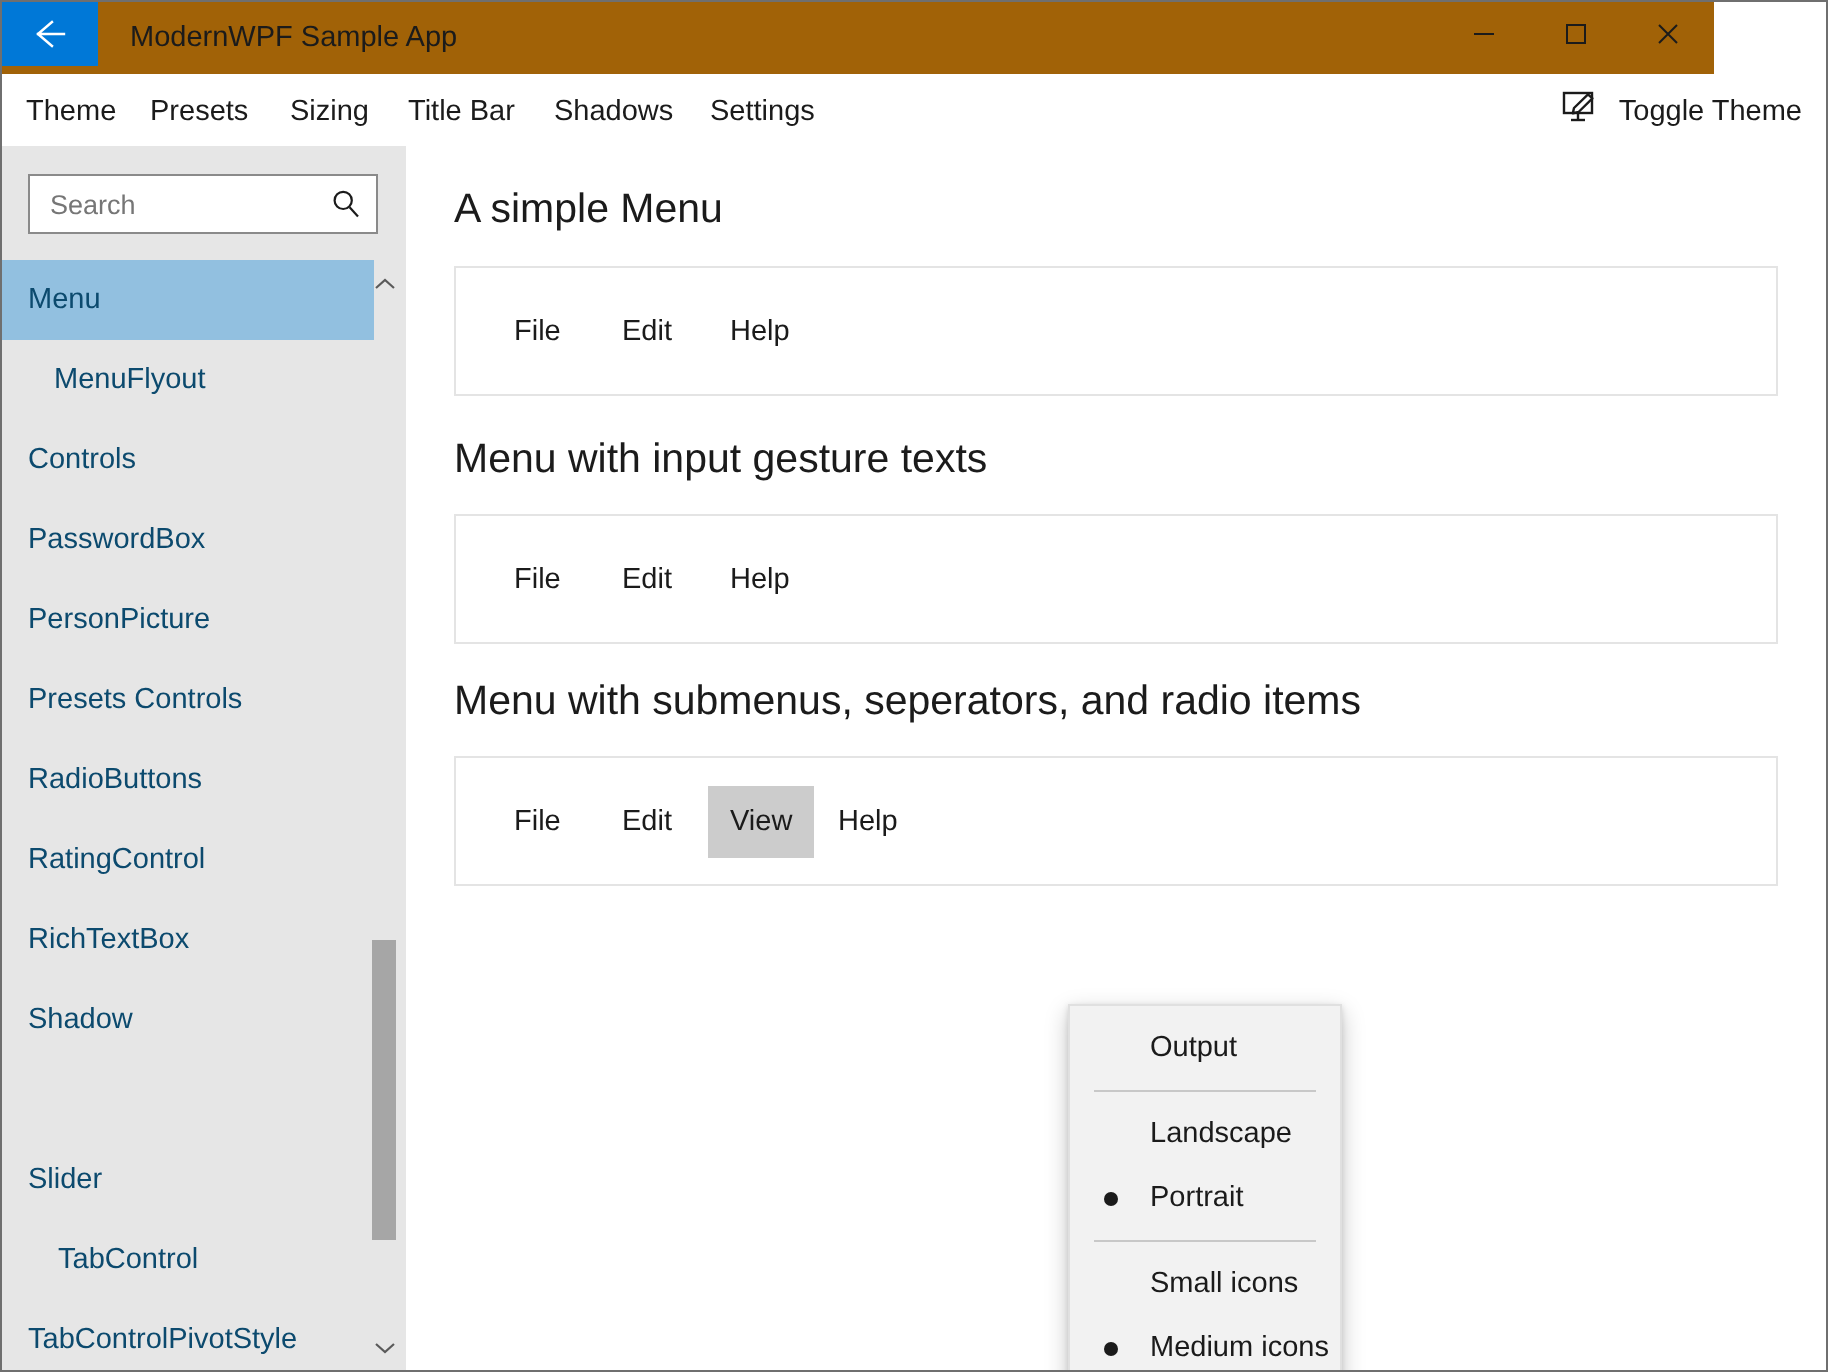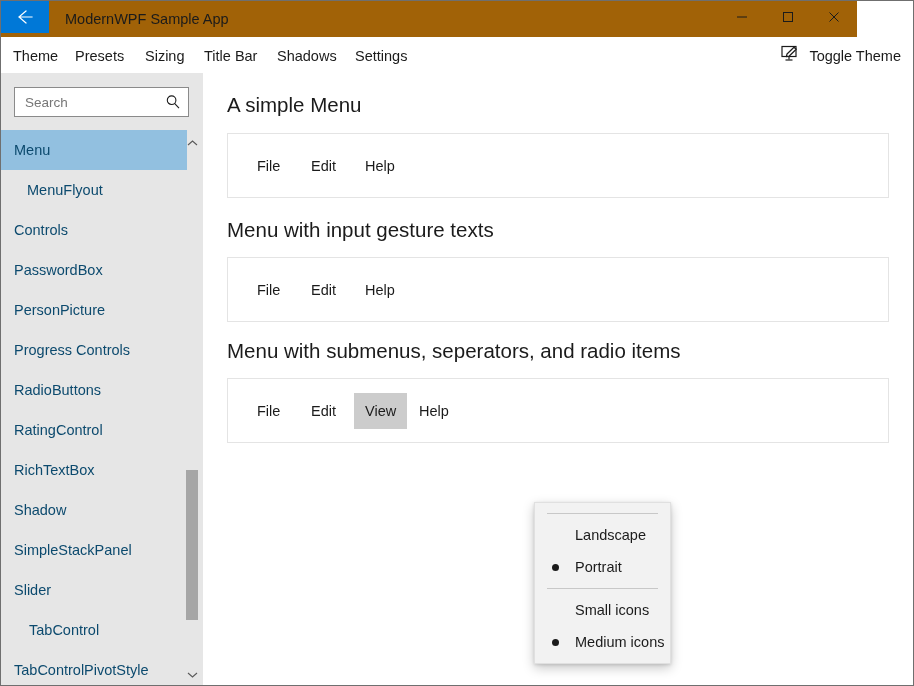--- a/index.html
+++ b/index.html
@@ -356,26 +356,25 @@
         </svg>
       </span>
     </div>
 
     <div id="nav-list">
         <div class="nav-item selected" style="top: 0px;">Menu</div>
         <div class="nav-item" style="top: 40px; margin-left: 13px;">MenuFlyout</div>
         <div class="nav-item" style="top: 80px;">Controls</div>
         <div class="nav-item" style="top: 120px;">PasswordBox</div>
         <div class="nav-item" style="top: 160px;">PersonPicture</div>
-        <div class="nav-item" style="top: 200px;">Progress Controls</div>
+        <div class="nav-item" style="top: 200px;">Presets Controls</div>
         <div class="nav-item" style="top: 240px;">RadioButtons</div>
         <div class="nav-item" style="top: 280px;">RatingControl</div>
         <div class="nav-item" style="top: 320px;">RichTextBox</div>
         <div class="nav-item" style="top: 360px;">Shadow</div>
-        <div class="nav-item" style="top: 400px;">SimpleStackPanel</div>
         <div class="nav-item" style="top: 440px;">Slider</div>
         <div class="nav-item" style="top: 480px; padding-left: 28px;">TabControl</div>
         <div class="nav-item" style="top: 520px;">TabControlPivotStyle</div>
       </div>
 
     <div id="nav-scrollbar">
       <div id="nav-scroll-up">
         <span>
           <svg width="11" height="8" viewBox="0 0 11 8">
             <path d="M1 6 L5.5 2 L10 6" stroke="#5a5a5a" stroke-width="1.1" fill="none"></path>
@@ -410,20 +409,21 @@
         <div class="section-title" style="top: 266px;">Menu with submenus, seperators, and radio items</div>
         <div class="menu-card" style="top: 305px;">
           <div class="card-menu-item" style="left: 18px;">File</div>
           <div class="card-menu-item" style="left: 72px;">Edit</div>
           <div class="card-menu-item open" style="left: 126px;">View</div>
           <div class="card-menu-item" style="left: 180px;">Help</div>
         </div>
       </div>
 
     <div id="view-popup">
+        <div class="popup-item"><span>Output</span></div>
         <div class="popup-sep"></div>
         <div class="popup-item"><span>Landscape</span></div>
         <div class="popup-item"><span class="radio-dot"></span><span>Portrait</span></div>
         <div class="popup-sep"></div>
         <div class="popup-item"><span>Small icons</span></div>
         <div class="popup-item"><span class="radio-dot"></span><span>Medium icons</span></div>
       </div>
   </div>
 
 </div>

